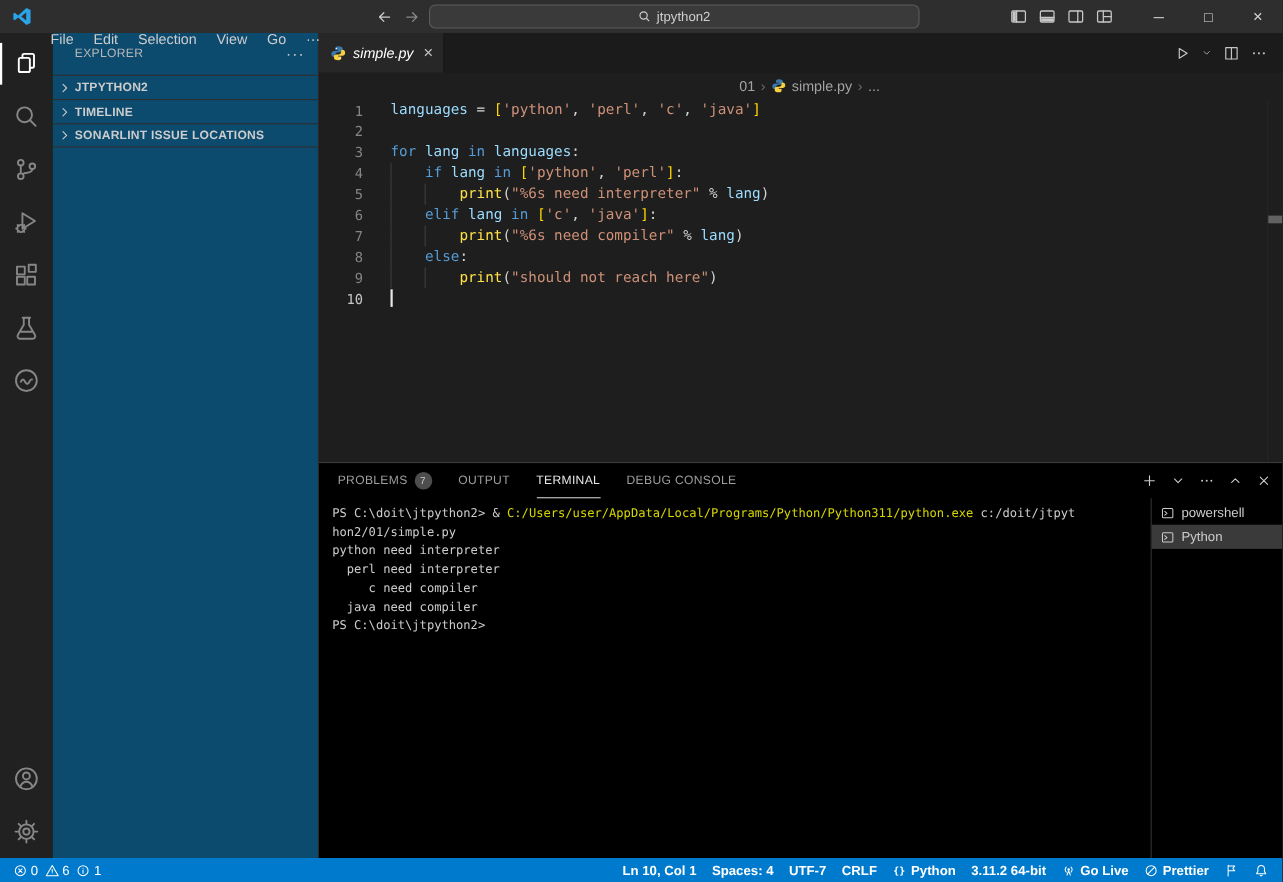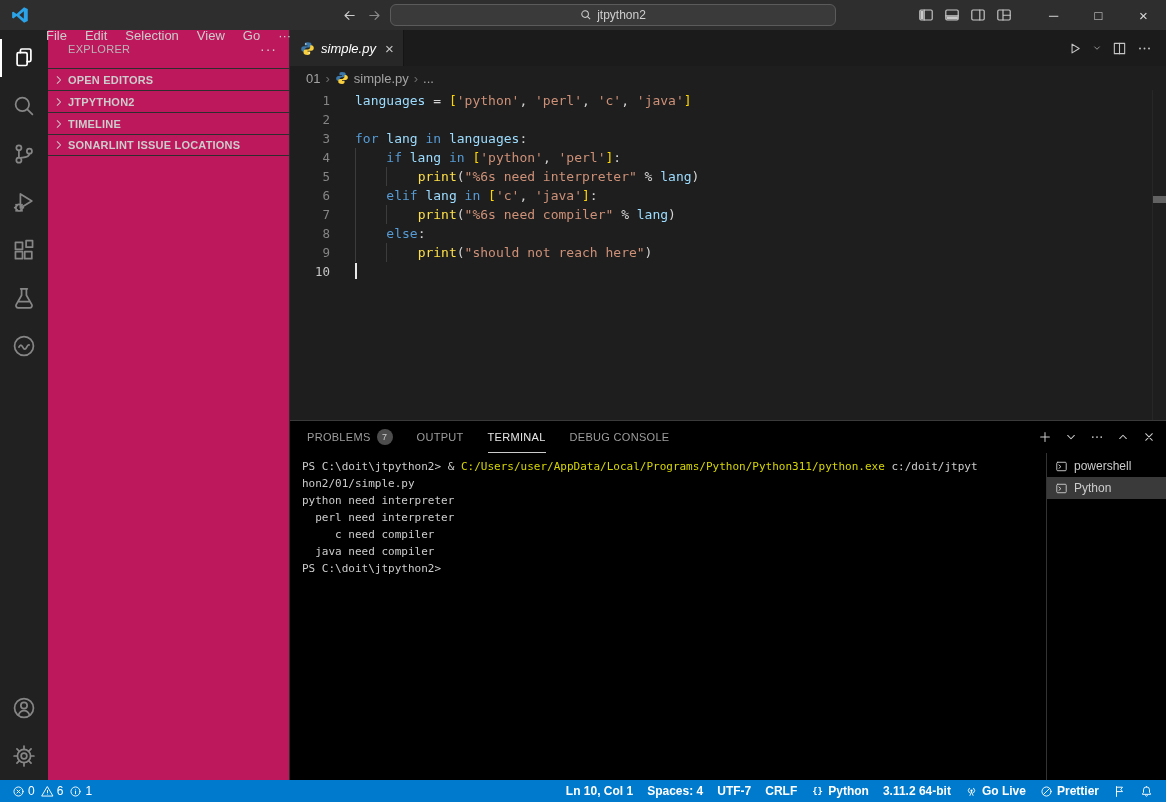--- a/index.html
+++ b/index.html
@@ -24,41 +24,41 @@
   .lt-btn svg{width:16px;height:16px;}
   .win-btn{width:45px;height:30px;display:flex;align-items:center;justify-content:center;font-size:13px;color:#d8d8d8;}
   
   .main{display:flex;height:750px;}
   .activitybar{width:48px;background:#212121;display:flex;flex-direction:column;padding-top:4px;flex:none;}
   .ab-item{width:48px;height:48px;display:flex;align-items:center;justify-content:center;color:#868686;position:relative;}
   .ab-item svg{width:24px;height:24px;}
   .ab-item.active{color:#ffffff;}
   .ab-item.active::before{content:'';position:absolute;left:0;top:5px;bottom:5px;width:2px;background:#ffffff;}
   .ab-bottom{margin-top:auto;}
-  .sidebar{width:242px;background:#be185d;border-right:1px solid #2b2b2b;flex:none;display:flex;flex-direction:column;}
+  .sidebar{width:242px;background:#0c4a6e;border-right:1px solid #2b2b2b;flex:none;display:flex;flex-direction:column;}
   .sb-header{height:38px;display:flex;align-items:center;padding:0 12px 0 20px;font-size:11px;color:#b8b8b8;letter-spacing:.3px;}
   .sb-header .ttl{flex:1;}
   .sb-more{color:#cccccc;font-size:14px;letter-spacing:1px;}
   .sb-section{height:22px;display:flex;align-items:center;border-top:1px solid #2e2e2e;
     font-size:11px;font-weight:bold;color:#cccccc;padding-left:4px;letter-spacing:.2px;}
   .sb-section:last-child{border-bottom:1px solid #2e2e2e;}
   .sb-section .icon svg{width:14px;height:14px;}
   .sb-section .lbl{margin-left:2px;}
   
   .editor-col{flex:1;display:flex;flex-direction:column;min-width:0;background:#1e1e1e;}
   .tabbar{height:36px;background:#1b1b1b;display:flex;align-items:stretch;flex:none;}
   .tab{background:#272727;display:flex;align-items:center;gap:6px;padding:0 9px 0 10px;font-size:13px;color:#ffffff;border-right:1px solid #151515;}
   .tab .lbl{font-style:italic;}
   .tab .icon svg{width:15px;height:15px;}
   .tab-close{color:#c5c5c5;font-size:15px;margin-left:3px;font-style:normal;}
   .tab-actions{margin-left:auto;display:flex;align-items:center;padding-right:10px;color:#c5c5c5;gap:2px;}
   .ta-btn{display:flex;align-items:center;justify-content:center;padding:0 4px;height:100%;}
   .ta-btn svg{width:15px;height:15px;}
   .ta-btn.small svg{width:10px;height:10px;}
-  .breadcrumb{height:24px;display:flex;align-items:center;padding-left:16px;font-size:13px;color:#a3a3a3;gap:5px;flex:none;}
+  .breadcrumb{height:24px;display:flex;align-items:center;padding-left:16px;font-size:13px;color:#a3a3a3;gap:5px;flex:none;justify-content:center;}
   .bc-sep{color:#6a6a6a;font-size:13px;}
   .breadcrumb .icon svg{width:14px;height:14px;}
   
   .code-area{flex:1;position:relative;overflow:hidden;font-family:"DejaVu Sans Mono","Liberation Mono",monospace;
     font-size:13px;line-height:19px;padding-top:1px;}
   .code-line{display:flex;height:19px;white-space:pre;}
   .ln{width:40px;text-align:right;color:#858585;flex:none;font-size:12.5px;}
   .ln.active{color:#c6c6c6;}
   .lc{margin-left:25px;position:relative;flex:1;color:#d4d4d4;}
   .ig{position:absolute;top:0;bottom:0;width:1px;background:#3c3c3c;}
@@ -264,28 +264,20 @@
         <span class="ttl">EXPLORER</span>
         <span class="sb-more">···</span>
       </div>
       <div id="sb-sections">
           <div class="sb-section">
             <span class="icon">
               <svg viewBox="0 0 16 16" fill="none" stroke="currentColor" stroke-width="1.15" stroke-linecap="round" stroke-linejoin="round">
                 <path d="M6 4.2L9.8 8 6 11.8"></path>
               </svg>
             </span>
-            <span class="lbl">OPEN EDITORS</span>
-          </div>
-          <div class="sb-section">
-            <span class="icon">
-              <svg viewBox="0 0 16 16" fill="none" stroke="currentColor" stroke-width="1.15" stroke-linecap="round" stroke-linejoin="round">
-                <path d="M6 4.2L9.8 8 6 11.8"></path>
-              </svg>
-            </span>
             <span class="lbl">JTPYTHON2</span>
           </div>
           <div class="sb-section">
             <span class="icon">
               <svg viewBox="0 0 16 16" fill="none" stroke="currentColor" stroke-width="1.15" stroke-linecap="round" stroke-linejoin="round">
                 <path d="M6 4.2L9.8 8 6 11.8"></path>
               </svg>
             </span>
             <span class="lbl">TIMELINE</span>
           </div>

